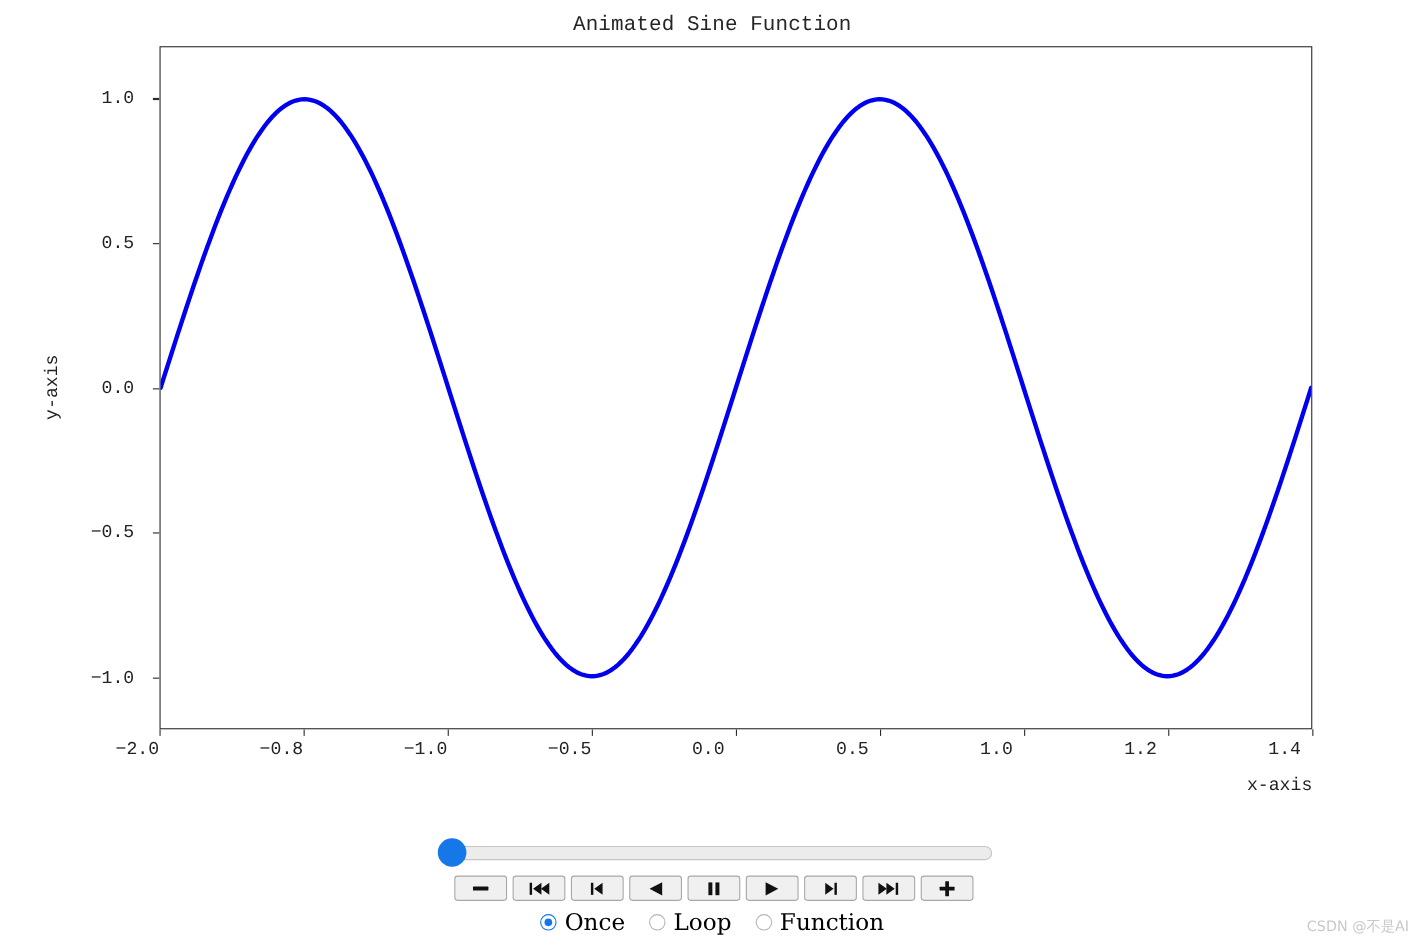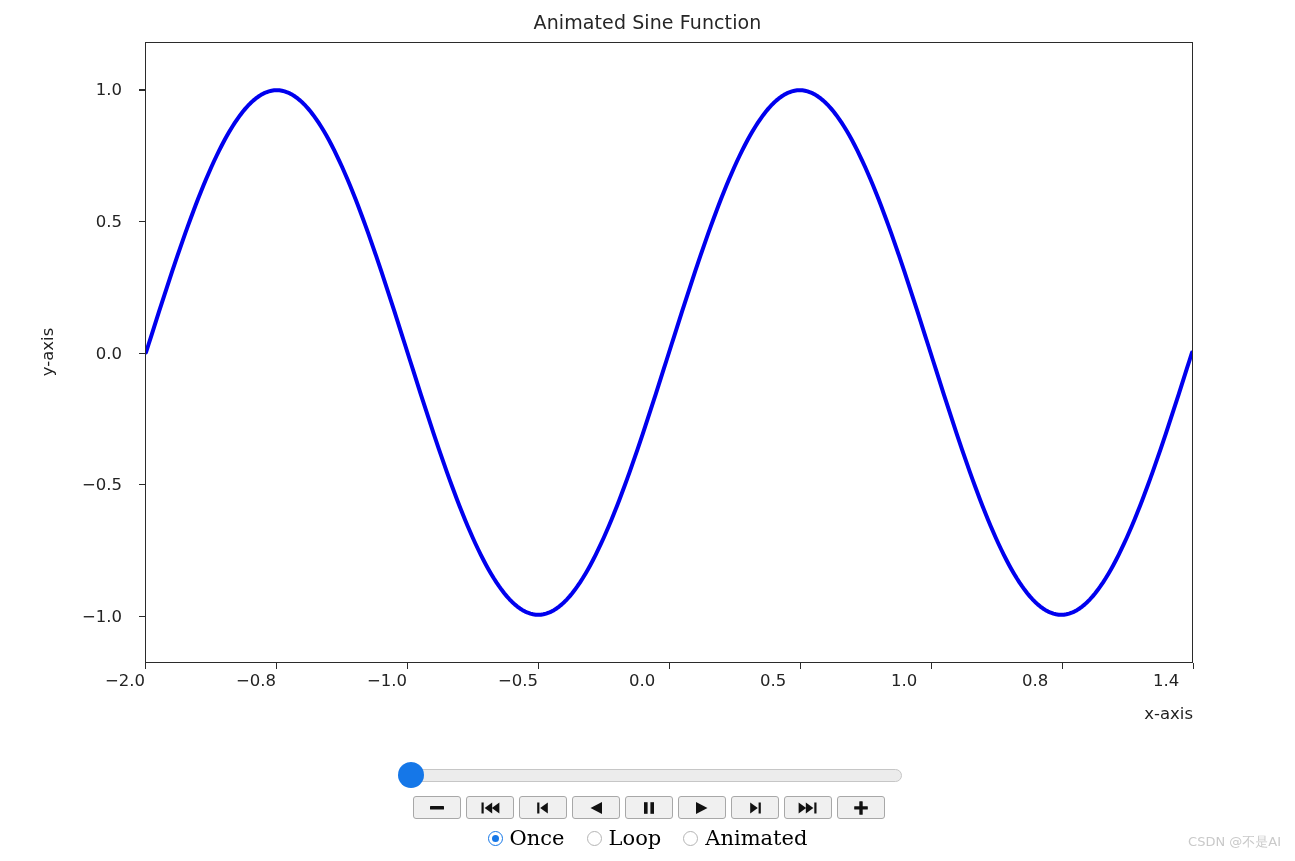--- a/index.html
+++ b/index.html
@@ -16,20 +16,21 @@
     height: 861px;
     background: #ffffff;
   }
 
   
   #figure {
     position: absolute;
     left: 0; top: 0;
     width: 1295px;
     height: 740px;
+    font-family: Liberation Mono, monospace;
   }
   #chart-title {
     position: absolute;
     left: 0; top: 11px;
     width: 1295px;
     text-align: center;
     font-size: 19px;
     color: #262626;
     letter-spacing: 0.1px;
   }
@@ -224,21 +225,21 @@
         <div class="ytick-wrap" style="top: 615.636px; padding-right: 14px;">−1.0</div>
       </div>
     <div id="xtick-labels">
         <div class="xtick-wrap" style="left: 145px;">−2.0</div>
         <div class="xtick-wrap" style="left: 276px;">−0.8</div>
         <div class="xtick-wrap" style="left: 407px;">−1.0</div>
         <div class="xtick-wrap" style="left: 538px;">−0.5</div>
         <div class="xtick-wrap" style="left: 669px;">0.0</div>
         <div class="xtick-wrap" style="left: 800px;">0.5</div>
         <div class="xtick-wrap" style="left: 931px;">1.0</div>
-        <div class="xtick-wrap" style="left: 1062px;">0.8</div>
+        <div class="xtick-wrap" style="left: 1062px;">1.2</div>
         <div class="xtick-wrap" style="left: 1193px;">1.4</div>
       </div>
     <div id="tick-marks">
         <div class="ytick-mark" style="top: 89.3644px;"></div>
         <div class="ytick-mark" style="top: 220.932px;"></div>
         <div class="ytick-mark" style="top: 352.5px;"></div>
         <div class="ytick-mark" style="top: 484.068px;"></div>
         <div class="ytick-mark" style="top: 615.636px;"></div>
         <div class="xtick-mark" style="left: 145px;"></div>
         <div class="xtick-mark" style="left: 276px;"></div>
@@ -343,20 +344,20 @@
         <label class="radio-item">
           <span class="radio-dot checked"></span>
           <span class="radio-label">Once</span>
         </label>
         <label class="radio-item">
           <span class="radio-dot"></span>
           <span class="radio-label">Loop</span>
         </label>
         <label class="radio-item">
           <span class="radio-dot"></span>
-          <span class="radio-label">Animated</span>
+          <span class="radio-label">Function</span>
         </label>
       </div>
   </div>
 
   <div id="watermark">CSDN @不是AI</div>
 
 </div>
 
 </body></html>

